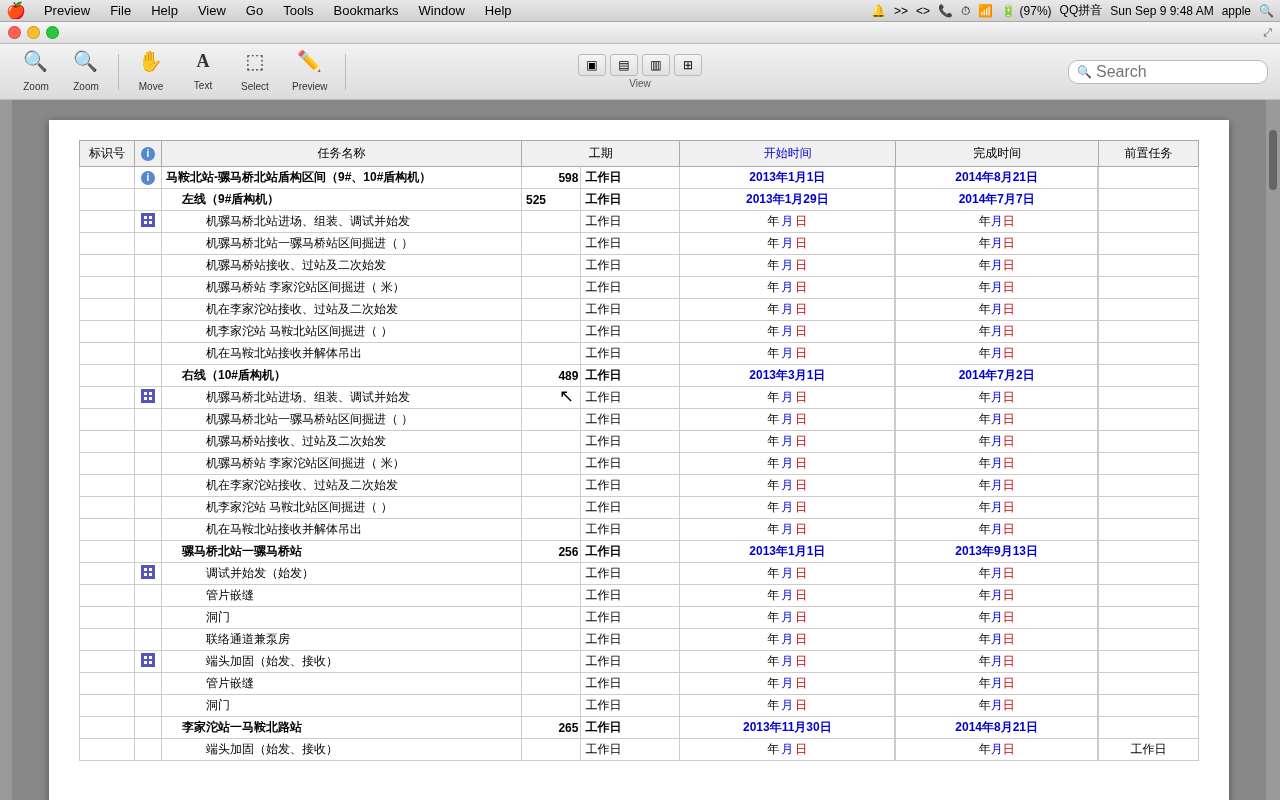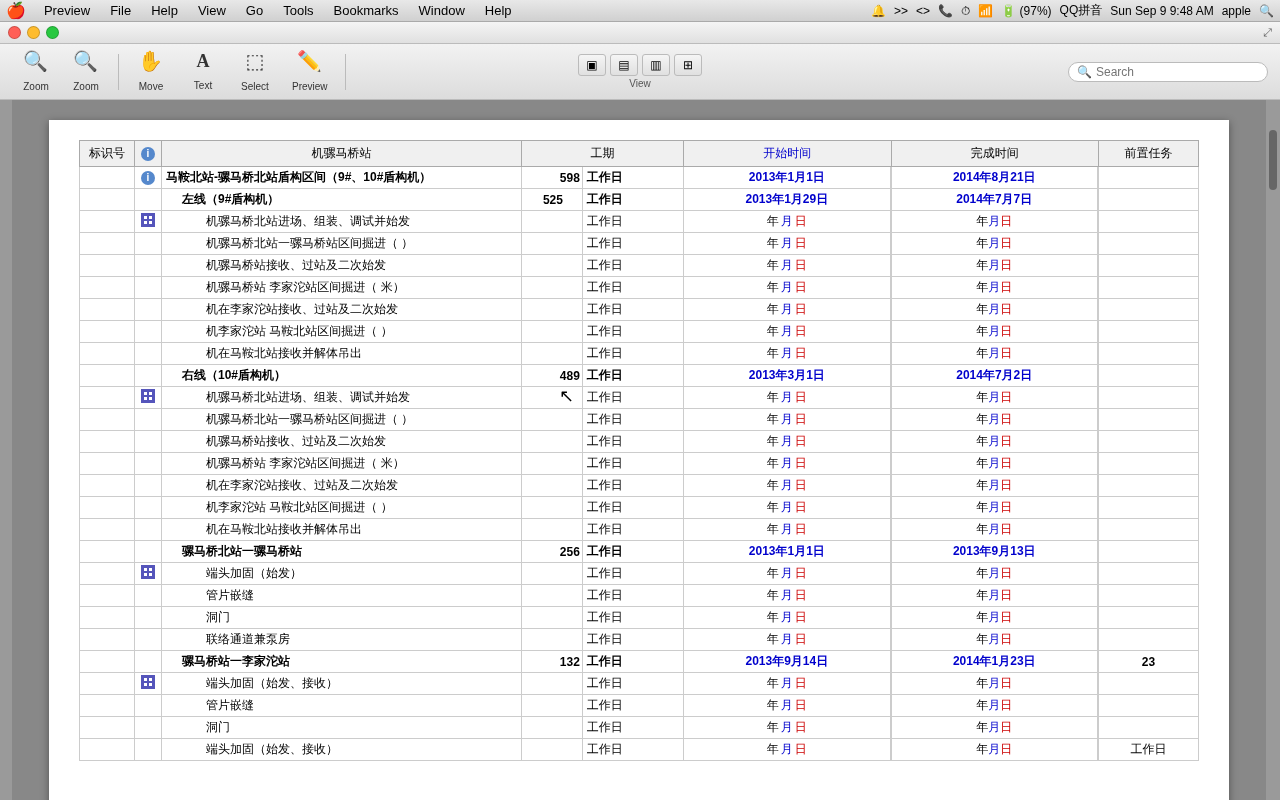--- a/index.html
+++ b/index.html
@@ -140,21 +140,21 @@
       align-items: center;
       background: white;
       border: 1px solid #bbb;
       border-radius: 10px;
       padding: 2px 8px;
       width: 200px;
     }
     .search-box input {
       border: none;
       outline: none;
-      font-size: 12px;
+      font-size: 16px;
       width: 160px;
       background: transparent;
     }
     .view-btn {
       width: 28px;
       height: 22px;
       background: linear-gradient(to bottom, #f5f5f5, #e0e0e0);
       border: 1px solid #bbb;
       border-radius: 3px;
       cursor: pointer;
@@ -364,21 +364,21 @@
   <div class="document-area">
     <div class="paper">
 
       <table class="task-table">
         <thead>
           <tr>
             <th class="col-id">标识号</th>
             <th class="col-icon">
               <span class="info-icon">i</span>
             </th>
-            <th class="col-name">机骡马桥站</th>
+            <th class="col-name">任务名称</th>
             <th colspan="2">工期</th>
             <th colspan="2" class="blue-text">开始时间</th>
             <th colspan="2">完成时间</th>
             <th class="col-pred">前置任务</th>
           </tr>
         </thead>
         <tbody id="table-body">
         <tr style="font-weight: bold;">
               <td class="col-id"></td>
               <td class="col-icon"><span class="info-icon">i</span></td>
@@ -388,21 +388,21 @@
               <td style="text-align: center;"><span class="blue-text">2013年1月1日</span></td>
               <td style="width: 0px; padding: 0px;"></td>
               <td style="text-align: center;"><span class="blue-text">2014年8月21日</span></td>
               <td style="width: 0px; padding: 0px;"></td>
               <td class="col-pred"></td>
             </tr>
             <tr style="font-weight: bold;">
               <td class="col-id"></td>
               <td class="col-icon"></td>
               <td class="col-name" style="padding-left: 20px;">左线（9#盾构机）</td>
-              <td style="text-align: center; padding-right: 2px;">525</td>
+              <td style="text-align: left; padding-right: 2px;">525</td>
               <td>工作日</td>
               <td style="text-align: center;"><span class="blue-text">2013年1月29日</span></td>
               <td style="width: 0px; padding: 0px;"></td>
               <td style="text-align: center;"><span class="blue-text">2014年7月7日</span></td>
               <td style="width: 0px; padding: 0px;"></td>
               <td class="col-pred"></td>
             </tr>
             <tr>
               <td class="col-id"></td>
               <td class="col-icon"><span class="grid-icon"></span></td>
@@ -759,21 +759,21 @@
               <td>工作日</td>
               <td style="text-align: center;"><span class="blue-text">2013年1月1日</span></td>
               <td style="width: 0px; padding: 0px;"></td>
               <td style="text-align: center;"><span class="blue-text">2013年9月13日</span></td>
               <td style="width: 0px; padding: 0px;"></td>
               <td class="col-pred"></td>
             </tr>
             <tr>
               <td class="col-id"></td>
               <td class="col-icon"><span class="grid-icon"></span></td>
-              <td class="col-name" style="padding-left: 44px;">端头加固（始发）</td>
+              <td class="col-name" style="padding-left: 44px;">调试并始发（始发）</td>
               <td style="text-align: right; padding-right: 2px;"></td>
               <td>工作日</td>
               <td style="text-align: center;">
                 <span class="row-year-month-day" style="display: flex; justify-content: center;">
                   <span>年</span>
                   <span class="blue-text">月</span>
                   <span class="red-text">日</span>
                 </span>
               </td>
               <td style="width: 0px; padding: 0px;"></td>
@@ -851,32 +851,20 @@
               <td style="width: 0px; padding: 0px;"></td>
               <td style="text-align: center;">
                 <span style="display: flex; justify-content: center;">
                   <span>年</span>
                   <span class="blue-text">月</span>
                   <span class="red-text">日</span>
                 </span>
               </td>
               <td style="width: 0px; padding: 0px;"></td>
               <td class="col-pred"></td>
-            </tr>
-            <tr style="font-weight: bold;">
-              <td class="col-id"></td>
-              <td class="col-icon"></td>
-              <td class="col-name" style="padding-left: 20px;">骡马桥站一李家沱站</td>
-              <td style="text-align: right; padding-right: 2px;">132</td>
-              <td>工作日</td>
-              <td style="text-align: center;"><span class="blue-text">2013年9月14日</span></td>
-              <td style="width: 0px; padding: 0px;"></td>
-              <td style="text-align: center;"><span class="blue-text">2014年1月23日</span></td>
-              <td style="width: 0px; padding: 0px;"></td>
-              <td class="col-pred">23</td>
             </tr>
             <tr>
               <td class="col-id"></td>
               <td class="col-icon"><span class="grid-icon"></span></td>
               <td class="col-name" style="padding-left: 44px;">端头加固（始发、接收）</td>
               <td style="text-align: right; padding-right: 2px;"></td>
               <td>工作日</td>
               <td style="text-align: center;">
                 <span class="row-year-month-day" style="display: flex; justify-content: center;">
                   <span>年</span>
@@ -936,20 +924,32 @@
               <td style="text-align: center;">
                 <span style="display: flex; justify-content: center;">
                   <span>年</span>
                   <span class="blue-text">月</span>
                   <span class="red-text">日</span>
                 </span>
               </td>
               <td style="width: 0px; padding: 0px;"></td>
               <td class="col-pred"></td>
             </tr>
+            <tr style="font-weight: bold;">
+              <td class="col-id"></td>
+              <td class="col-icon"></td>
+              <td class="col-name" style="padding-left: 20px;">李家沱站一马鞍北路站</td>
+              <td style="text-align: right; padding-right: 2px;">265</td>
+              <td>工作日</td>
+              <td style="text-align: center;"><span class="blue-text">2013年11月30日</span></td>
+              <td style="width: 0px; padding: 0px;"></td>
+              <td style="text-align: center;"><span class="blue-text">2014年8月21日</span></td>
+              <td style="width: 0px; padding: 0px;"></td>
+              <td class="col-pred"></td>
+            </tr>
             <tr>
               <td class="col-id"></td>
               <td class="col-icon"></td>
               <td class="col-name" style="padding-left: 44px;">端头加固（始发、接收）</td>
               <td style="text-align: right; padding-right: 2px;"></td>
               <td>工作日</td>
               <td style="text-align: center;">
                 <span class="row-year-month-day" style="display: flex; justify-content: center;">
                   <span>年</span>
                   <span class="blue-text">月</span>

